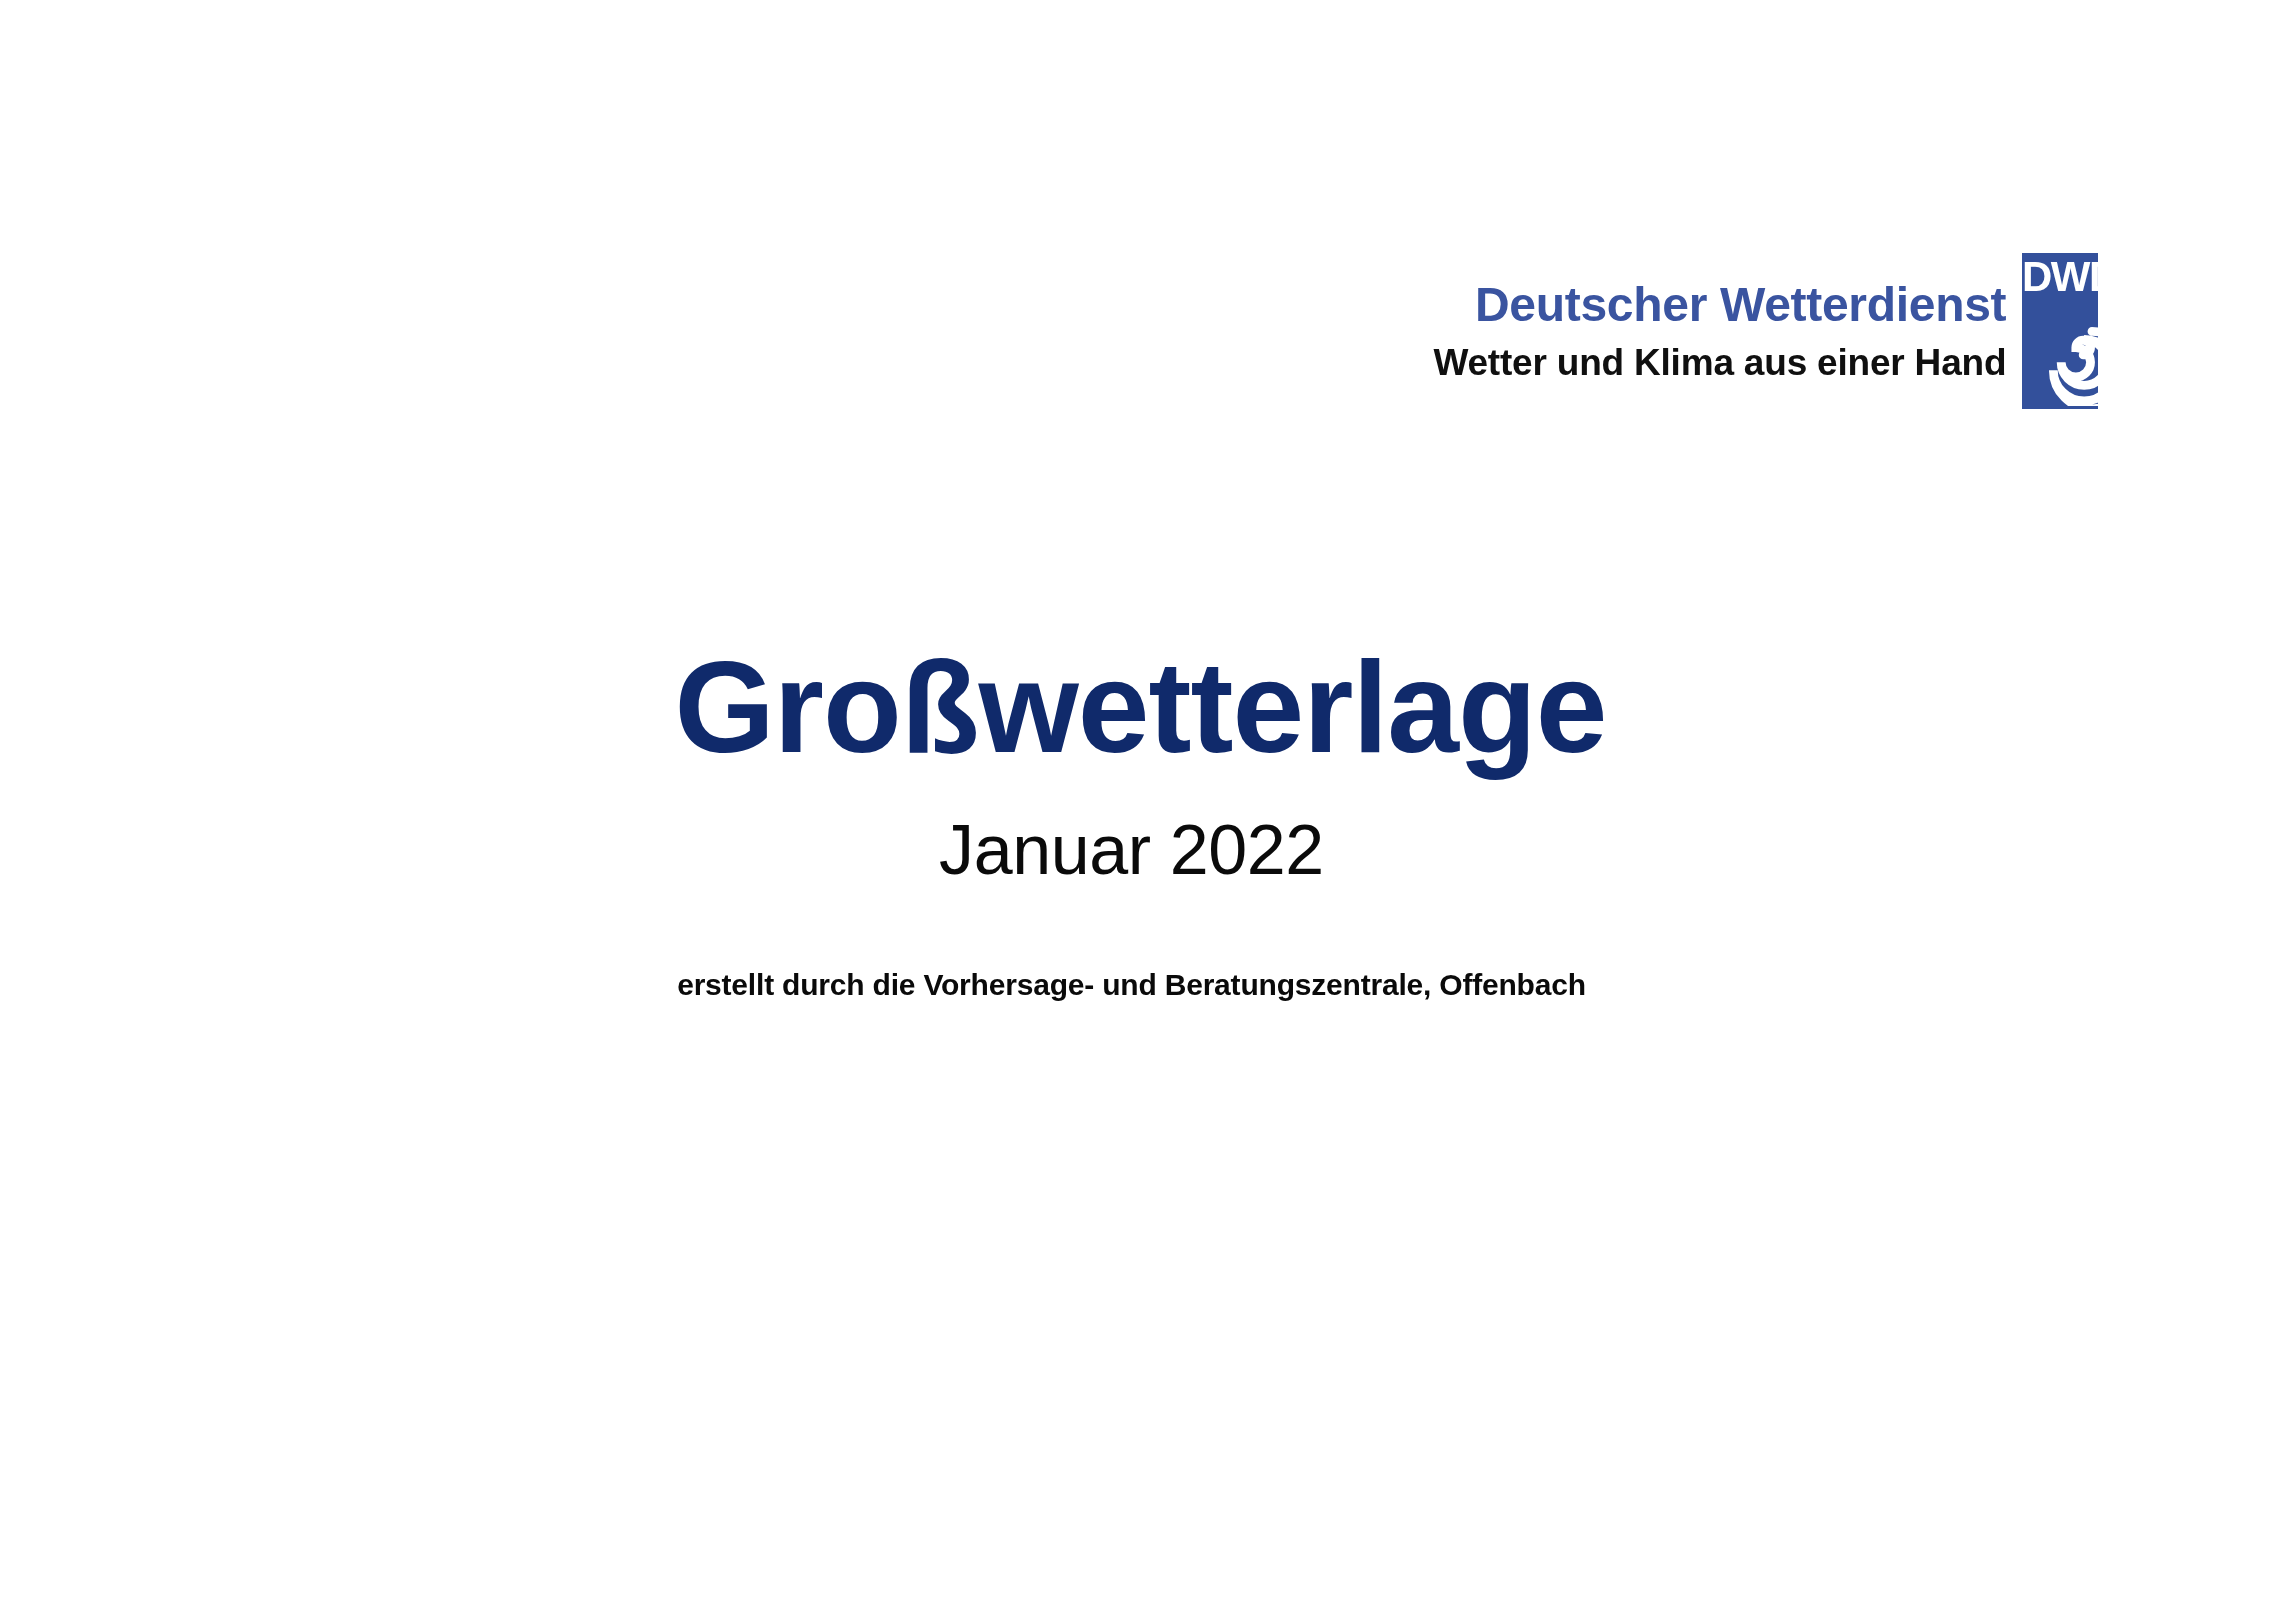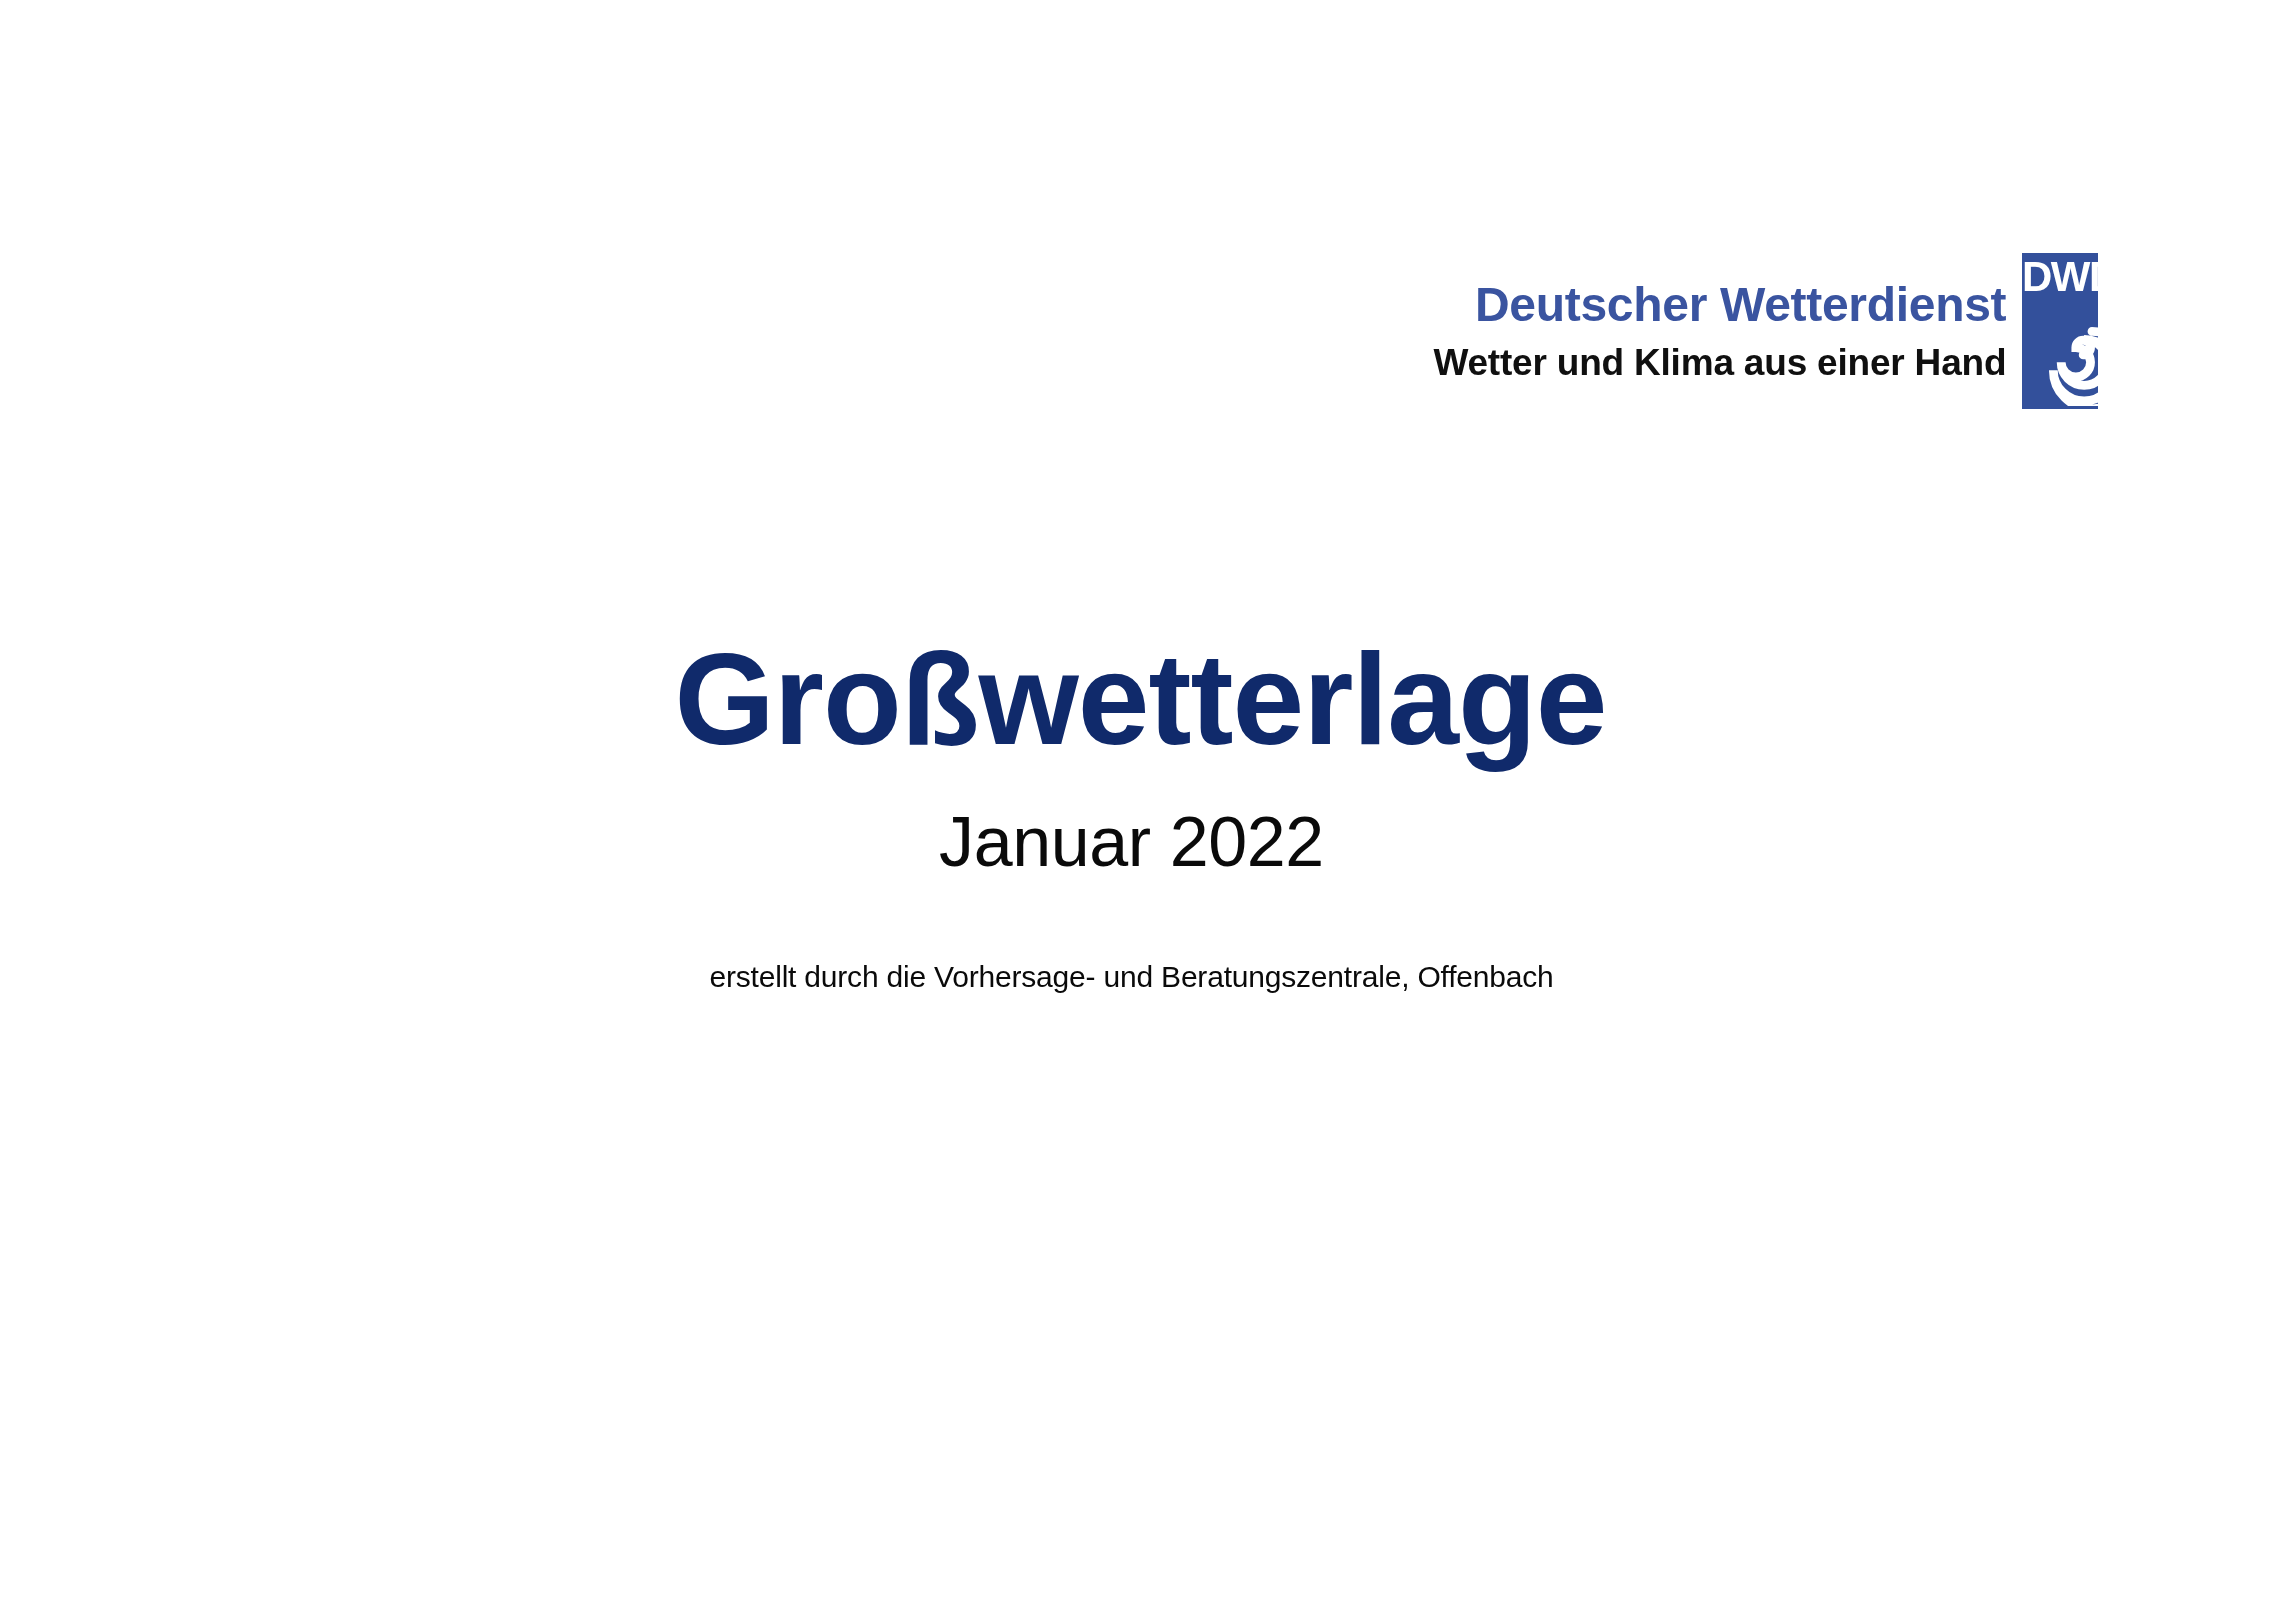--- a/index.html
+++ b/index.html
@@ -102,41 +102,41 @@
     width: 2263px;  
     text-align: center;
   }
 
   .main-title {
     color: #102a6b;
     font-size: 129px;
     font-weight: bold;
     line-height: 1.12;
     letter-spacing: -1px;
-    margin: 0;
+    margin: 8px;
     padding-left: 18px;
   }
 
   .subtitle {
     color: #0a0a0a;
     font-size: 70px;
     font-weight: normal;
     line-height: 1.2;
     letter-spacing: -0.4px;
     margin: 29px 0 0 0;
   }
 
   .credits {
     margin-top: 73px;
   }
 
   .credit-line {
     color: #0a0a0a;
     font-size: 30px;
-    font-weight: normal;
+    font-weight: bold;
     line-height: 1.32;
     letter-spacing: -0.2px;
   }
 </style>
 </head>
 <body>
 
 <div class="page">
 
   <div class="logo">

